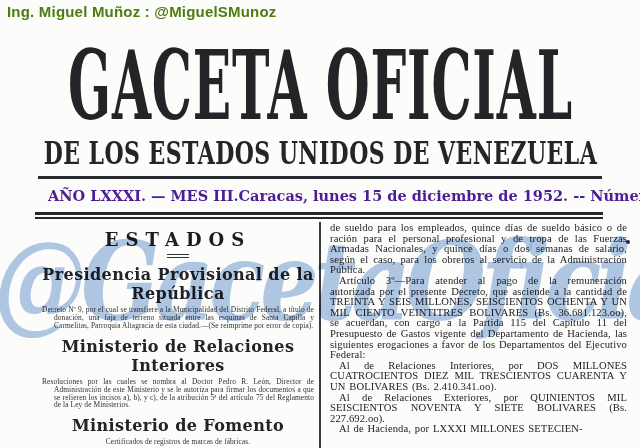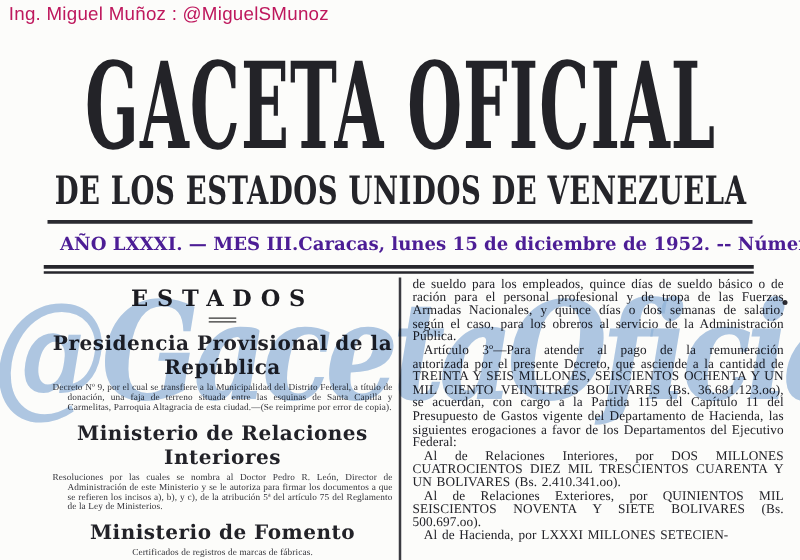--- a/index.html
+++ b/index.html
@@ -6,21 +6,21 @@
   html,body { width:640px; height:448px; overflow:hidden; }
   body {
     position:relative;
     background:#fcfcfa;
     color:#1d1d22;
     font-family:"Liberation Serif", serif;
   }
   .credit {
     position:absolute; top:3px; left:7px;
     font-family:"Liberation Sans", sans-serif;
-    font-weight:normal; font-size:15px; color:#be185d;
+    font-weight:bold; font-size:15px; color:#4d7c0f;
     letter-spacing:0.2px;
   }
   .masthead { position:absolute; top:38px; left:0; width:640px; text-align:center; }
   .masthead-title {
     display:inline-block;
     font-family:"DejaVu Serif", serif;
     font-weight:bold; font-size:63px; line-height:1;
     letter-spacing:1px; white-space:nowrap;
     transform:scale(0.80, 1.52); transform-origin:top center;
     color:#232328;
@@ -131,21 +131,21 @@
   <p class="sm oneline">Certificados de registros de marcas de fábricas.</p>
 
   <h3>Ministerio de Educación</h3>
 
 </div>
 
 <div class="col-right">
   <p>de sueldo para los empleados, quince días de sueldo básico o de ración para el personal profesional y de tropa de las Fuerzas Armadas Nacionales, y quince días o dos semanas de salario, según el caso, para los obreros al servicio de la Administración Pública.</p>
   <p>Artículo 3º—Para atender al pago de la remuneración autorizada por el presente Decreto, que asciende a la cantidad de TREINTA Y SEIS MILLONES, SEISCIENTOS OCHENTA Y UN MIL CIENTO VEINTITRES BOLIVARES (Bs. 36.681.123.oo), se acuerdan, con cargo a la Partida 115 del Capítulo 11 del Presupuesto de Gastos vigente del Departamento de Hacienda, las siguientes erogaciones a favor de los Departamentos del Ejecutivo Federal:</p>
   <p>Al de Relaciones Interiores, por DOS MILLONES CUATROCIENTOS DIEZ MIL TRESCIENTOS CUARENTA Y UN BOLIVARES (Bs. 2.410.341.oo).</p>
-  <p>Al de Relaciones Exteriores, por QUINIENTOS MIL SEISCIENTOS NOVENTA Y SIETE BOLIVARES (Bs. 500.697.oo).</p>
+  <p>Al de Relaciones Exteriores, por QUINIENTOS MIL SEISCIENTOS NOVENTA Y SIETE BOLIVARES (Bs. 227.692.oo).</p>
   <p>Al de Hacienda, por LXXXI MILLONES SETECIEN-</p>
 </div>
 
 <div class="scan-dot"></div>
 
 <div class="watermark">
   <span class="wm-handle">@GacetaOficial</span>
 </div>
 
 </body></html>

